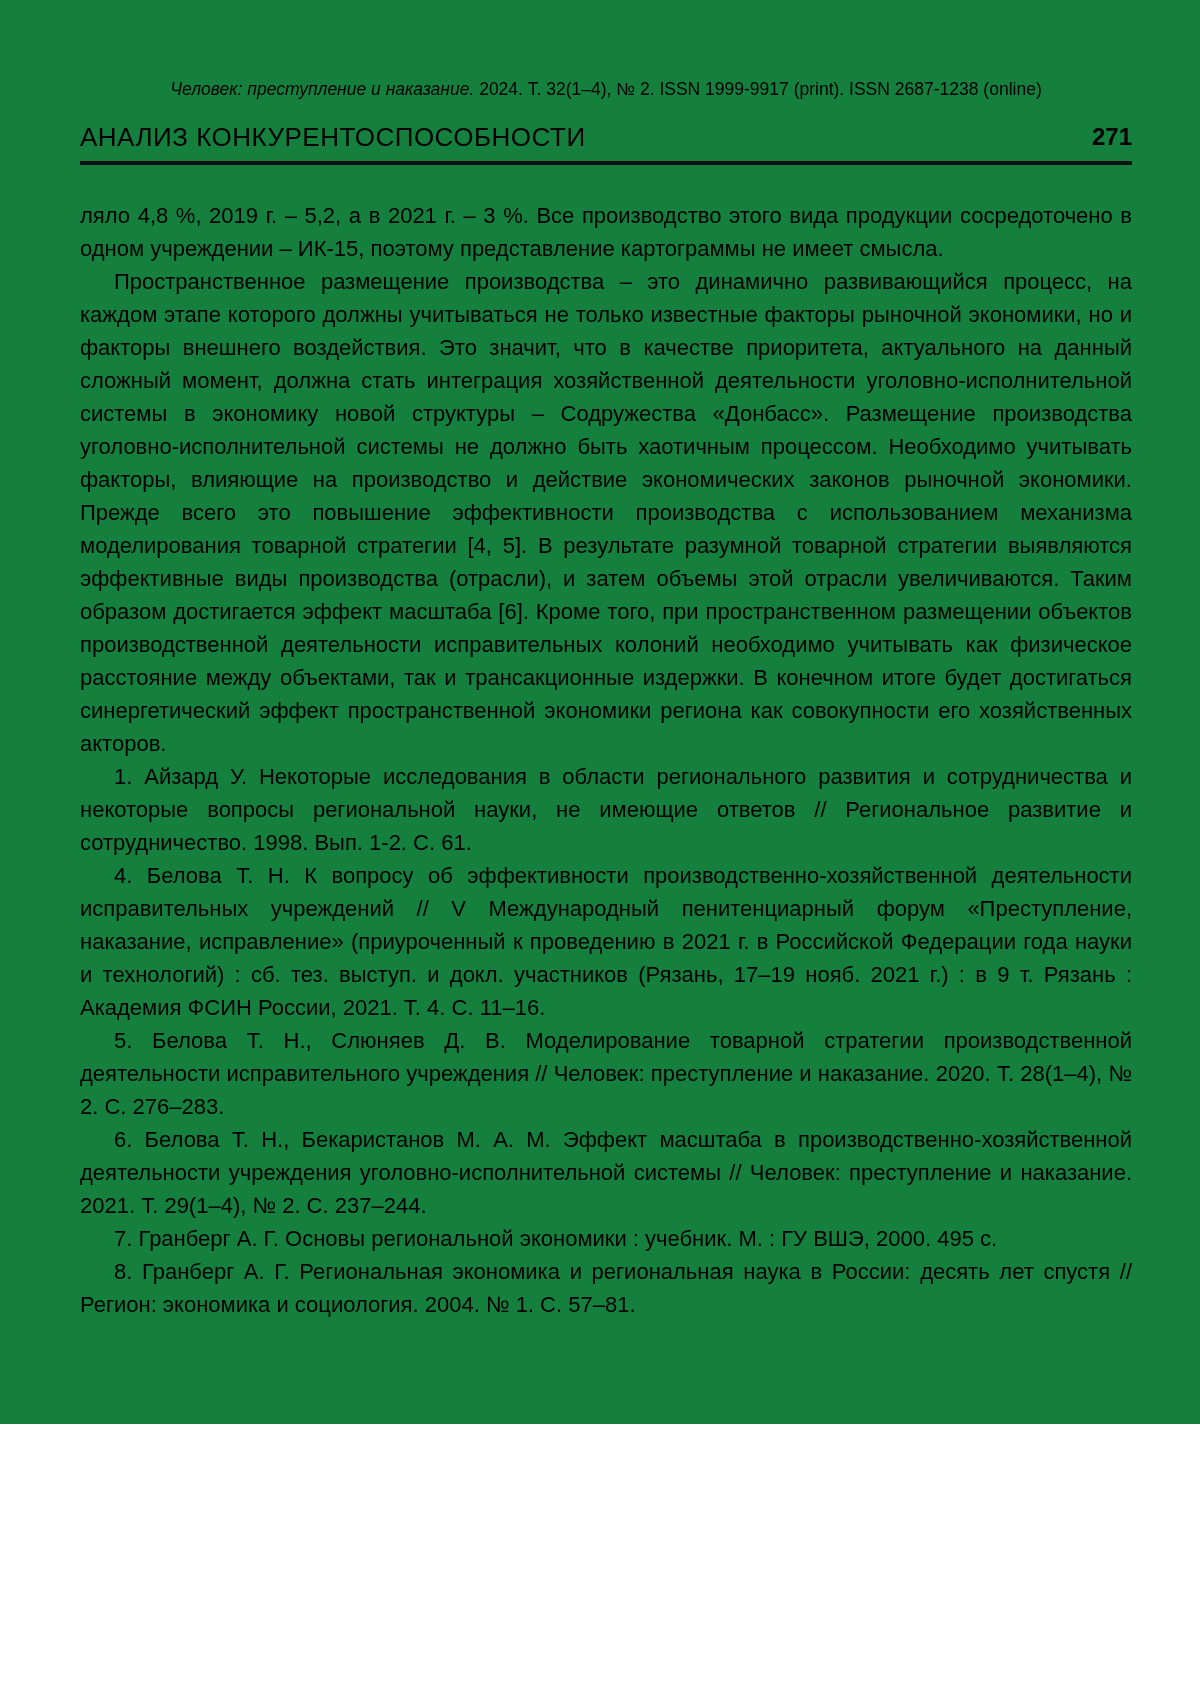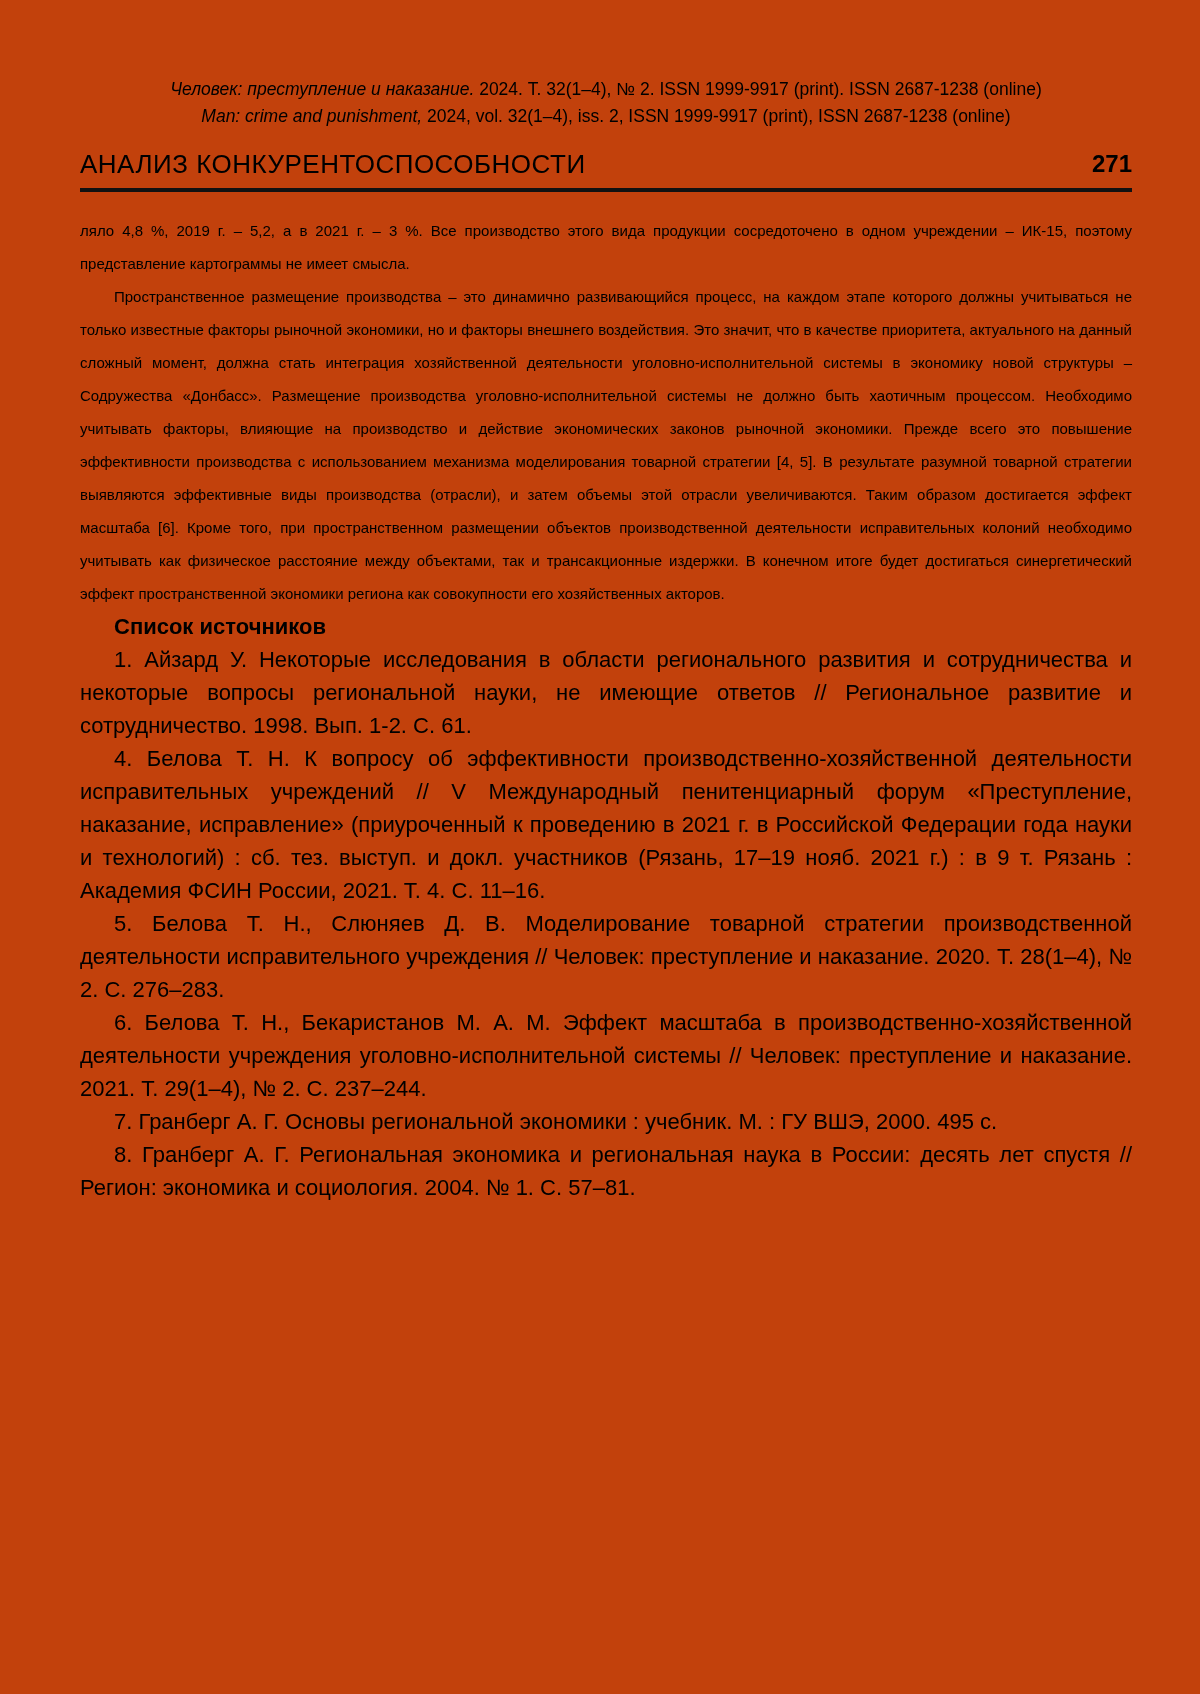--- a/index.html
+++ b/index.html
@@ -3,22 +3,22 @@
 <meta charset="utf-8">
 <style>
   html, body {
     margin: 0;
     padding: 0;
     background: #ffffff;
   }
   .page {
     position: relative;
     width: 1200px;
-    height: 1694px;
-    background: #c2410c;
+    height: 1424px;
+    background: #15803d;
     color: #000000;
     font-family: "Liberation Sans", "DejaVu Sans", sans-serif;
     box-sizing: border-box;
     overflow: hidden;
   }
   .content {
     position: absolute;
     left: 80px;
     top: 0;
     width: 1052px;
@@ -53,22 +53,22 @@
     line-height: 36px;
     font-weight: 700;
   }
   .head-rule {
     margin-top: 6px;
     border: none;
     border-top: 4px solid #111111;
     width: 100%;
   }
   .body-text {
-    margin-top: 22px;
-    font-size: 15px;
+    margin-top: 34px;
+    font-size: 22px;
     line-height: 33px;
     text-align: justify;
   }
   .body-text p {
     margin: 0;
     padding: 0;
   }
   .body-text p.indent {
     text-indent: 34px;
   }
@@ -92,39 +92,35 @@
 </head>
 <body>
 
 <div class="page">
   <div class="content">
 
     <div class="journal-header">
       <div>
         <span class="it">Человек: преступление и наказание.</span><span> 2024. Т. 32(1–4), № 2. ISSN 1999-9917 (print). ISSN 2687-1238 (online)</span>
       </div>
-      <div>
-        <span class="it">Man: crime and punishment,</span><span> 2024, vol. 32(1–4), iss. 2, ISSN 1999-9917 (print), ISSN 2687-1238 (online)</span>
-      </div>
     </div>
 
     <div class="running-head">
       <div class="running-head-title">АНАЛИЗ КОНКУРЕНТОСПОСОБНОСТИ</div>
       <div class="running-head-page">271</div>
     </div>
 
     <hr class="head-rule">
 
     <div class="body-text">
       <p>ляло 4,8 %, 2019 г. – 5,2, а в 2021 г. – 3 %. Все производство этого вида продукции сосредоточено в одном учреждении – ИК-15, поэтому представление картограммы не имеет смысла.</p>
       <p class="indent">Пространственное размещение производства – это динамично развивающийся процесс, на каждом этапе которого должны учитываться не только известные факторы рыночной экономики, но и факторы внешнего воздействия. Это значит, что в качестве приоритета, актуального на данный сложный момент, должна стать интеграция хозяйственной деятельности уголовно-исполнительной системы в экономику новой структуры – Содружества «Донбасс». Размещение производства уголовно-исполнительной системы не должно быть хаотичным процессом. Необходимо учитывать факторы, влияющие на производство и действие экономических законов рыночной экономики. Прежде всего это повышение эффективности производства с использованием механизма моделирования товарной стратегии [4, 5]. В результате разумной товарной стратегии выявляются эффективные виды производства (отрасли), и затем объемы этой отрасли увеличиваются. Таким образом достигается эффект масштаба [6]. Кроме того, при пространственном размещении объектов производственной деятельности исправительных колоний необходимо учитывать как физическое расстояние между объектами, так и трансакционные издержки. В конечном итоге будет достигаться синергетический эффект пространственной экономики региона как совокупности его хозяйственных акторов.</p>
     </div>
 
     <div class="references">
-      <p class="refs-heading">Список источников</p>
       <p>1. Айзард У. Некоторые исследования в области регионального развития и сотрудничества и некоторые вопросы региональной науки, не имеющие ответов // Региональное развитие и сотрудничество. 1998. Вып. 1-2. С. 61.</p>
       <p>4. Белова Т. Н. К вопросу об эффективности производственно-хозяйственной деятельности исправительных учреждений // V Международный пенитенциарный форум «Преступление, наказание, исправление» (приуроченный к проведению в 2021 г. в Российской Федерации года науки и технологий) : сб. тез. выступ. и докл. участников (Рязань, 17–19 нояб. 2021 г.) : в 9 т. Рязань : Академия ФСИН России, 2021. Т. 4. С. 11–16.</p>
       <p>5. Белова Т. Н., Слюняев Д. В. Моделирование товарной стратегии производственной деятельности исправительного учреждения // Человек: преступление и наказание. 2020. Т. 28(1–4), № 2. С. 276–283.</p>
       <p>6. Белова Т. Н., Бекаристанов М. А. М. Эффект масштаба в производственно-хозяйственной деятельности учреждения уголовно-исполнительной системы // Человек: преступление и наказание. 2021. Т. 29(1–4), № 2. С. 237–244.</p>
       <p>7. Гранберг А. Г. Основы региональной экономики : учебник. М. : ГУ ВШЭ, 2000. 495 с.</p>
       <p>8. Гранберг А. Г. Региональная экономика и региональная наука в России: десять лет спустя // Регион: экономика и социология. 2004. № 1. С. 57–81.</p>
     </div>
 
   </div>
 </div>

